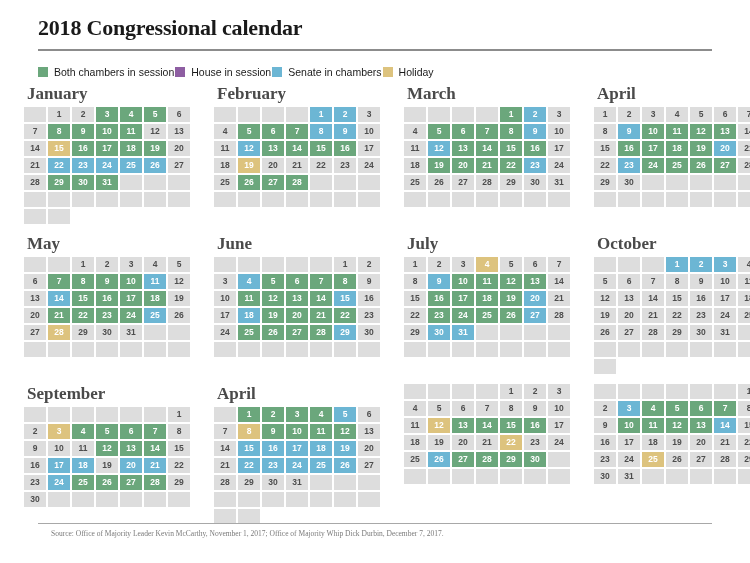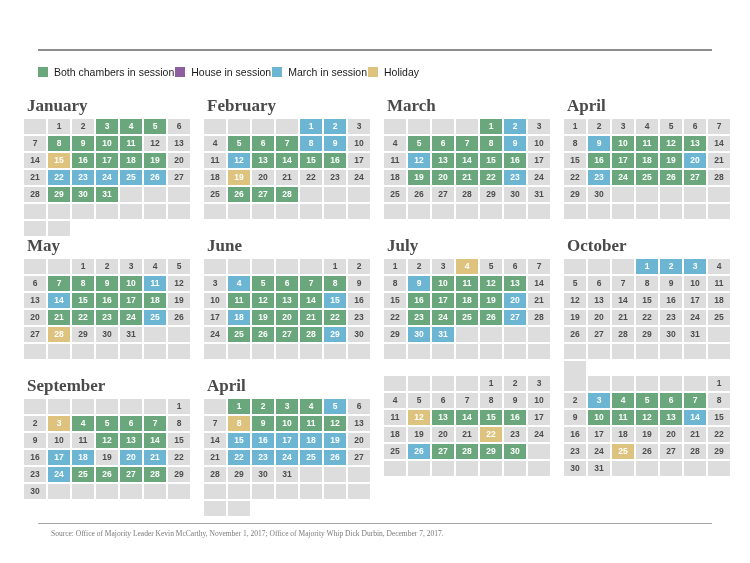--- a/index.html
+++ b/index.html
@@ -66,27 +66,28 @@
   .legend-label {
     font-size: 10.5px;
     color: #1a1a1a;
     font-family: "Liberation Sans", sans-serif;
   }
 
   
   #months {
     position: absolute;
     left: 24px;
-    top: 96px;
+    top: 84px;
     width: 700px;
     display: grid;
     grid-template-columns: repeat(4, 180px);
     grid-auto-rows: auto;
     column-gap: 0px;
     row-gap: 0px;
+    gap: 10px;
   }
   .month {
     width: 170px;
   }
   .month-name {
     font-family: "Liberation Serif", serif;
     font-weight: bold;
     font-size: 17px;
     color: #4a4a4a;
     line-height: 20px;
@@ -131,34 +132,35 @@
     font-size: 7.5px;
     color: #7a7a7a;
     white-space: nowrap;
   }
 </style>
 </head>
 <body>
 
 <div class="page">
 
+  <div id="title">2018 Congressional calendar</div>
   <div id="title-rule"></div>
 
   <div id="legend">
       <div class="legend-item">
         <span class="legend-swatch" style="background: rgb(107, 167, 124);"></span>
         <span class="legend-label">Both chambers in  session</span>
       </div>
       <div class="legend-item">
         <span class="legend-swatch" style="background: rgb(142, 94, 162);"></span>
         <span class="legend-label">House in  session</span>
       </div>
       <div class="legend-item">
         <span class="legend-swatch" style="background: rgb(108, 182, 212);"></span>
-        <span class="legend-label">March in  session</span>
+        <span class="legend-label">Senate in  chambers</span>
       </div>
       <div class="legend-item">
         <span class="legend-swatch" style="background: rgb(221, 195, 126);"></span>
         <span class="legend-label">Holiday</span>
       </div>
     </div>
 
   <div id="months">
       <div class="month">
         <div class="month-name">January</div>

